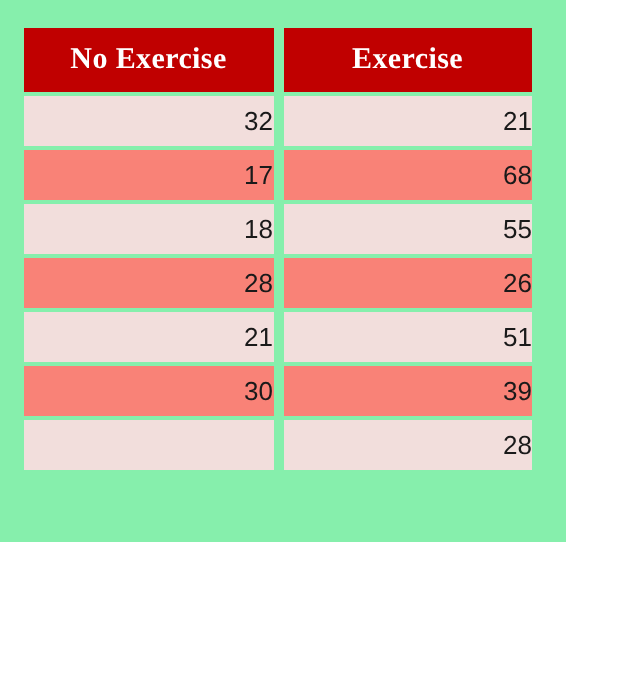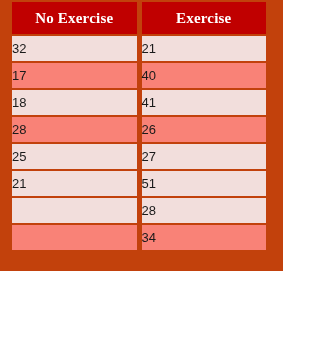--- a/index.html
+++ b/index.html
@@ -11,22 +11,22 @@
     width: 283px;
     height: 343px;
     overflow: hidden;
     font-family: "Liberation Sans", sans-serif;
   }
 
   #table-wrap {
     box-sizing: border-box;
     width: 283px;
     height: 271px;
-    padding: 0 12px 0 7px;
-    background: #c2410c;
+    padding: 12px 12px 0 7px;
+    background: #86efac;
   }
 
   table.data-table {
     width: 100%;
     border-collapse: separate;
     border-spacing: 5px 2px;
     table-layout: fixed;
   }
 
   th.col-header {
@@ -37,21 +37,21 @@
     font-weight: bold;
     font-size: 15px;
     text-align: center;
     vertical-align: middle;
     padding: 0;
     letter-spacing: 0.2px;
   }
 
   td.data-cell {
     height: 25px;
-    text-align: left;
+    text-align: right;
     vertical-align: middle;
     font-family: "Liberation Sans", sans-serif;
     font-size: 13px;
     color: #1a1a1a;
     padding: 0;
   }
 
   tr.row-light td.data-cell { background: #F2DEDC; }
   tr.row-dark  td.data-cell { background: #F98277; margin-left: 22px; }
 </style>
@@ -68,50 +68,46 @@
     </thead>
     <tbody>
 
       <tr class="row-light">
         <td class="data-cell">32</td>
         <td class="data-cell">21</td>
       </tr>
 
       <tr class="row-dark">
         <td class="data-cell">17</td>
-        <td class="data-cell">40</td>
+        <td class="data-cell">68</td>
       </tr>
 
       <tr class="row-light">
         <td class="data-cell">18</td>
-        <td class="data-cell">41</td>
+        <td class="data-cell">55</td>
       </tr>
 
       <tr class="row-dark">
         <td class="data-cell">28</td>
         <td class="data-cell">26</td>
       </tr>
 
-      <tr class="row-light">
-        <td class="data-cell">25</td>
-        <td class="data-cell">27</td>
-      </tr>
 
 
       <tr class="row-light">
         <td class="data-cell">21</td>
         <td class="data-cell">51</td>
       </tr>
 
+      <tr class="row-dark">
+        <td class="data-cell">30</td>
+        <td class="data-cell">39</td>
+      </tr>
 
       <tr class="row-light">
         <td class="data-cell"></td>
         <td class="data-cell">28</td>
       </tr>
 
-      <tr class="row-dark">
-        <td class="data-cell"></td>
-        <td class="data-cell">34</td>
-      </tr>
 
     </tbody>
   </table>
 </div>
 
 </body></html>

